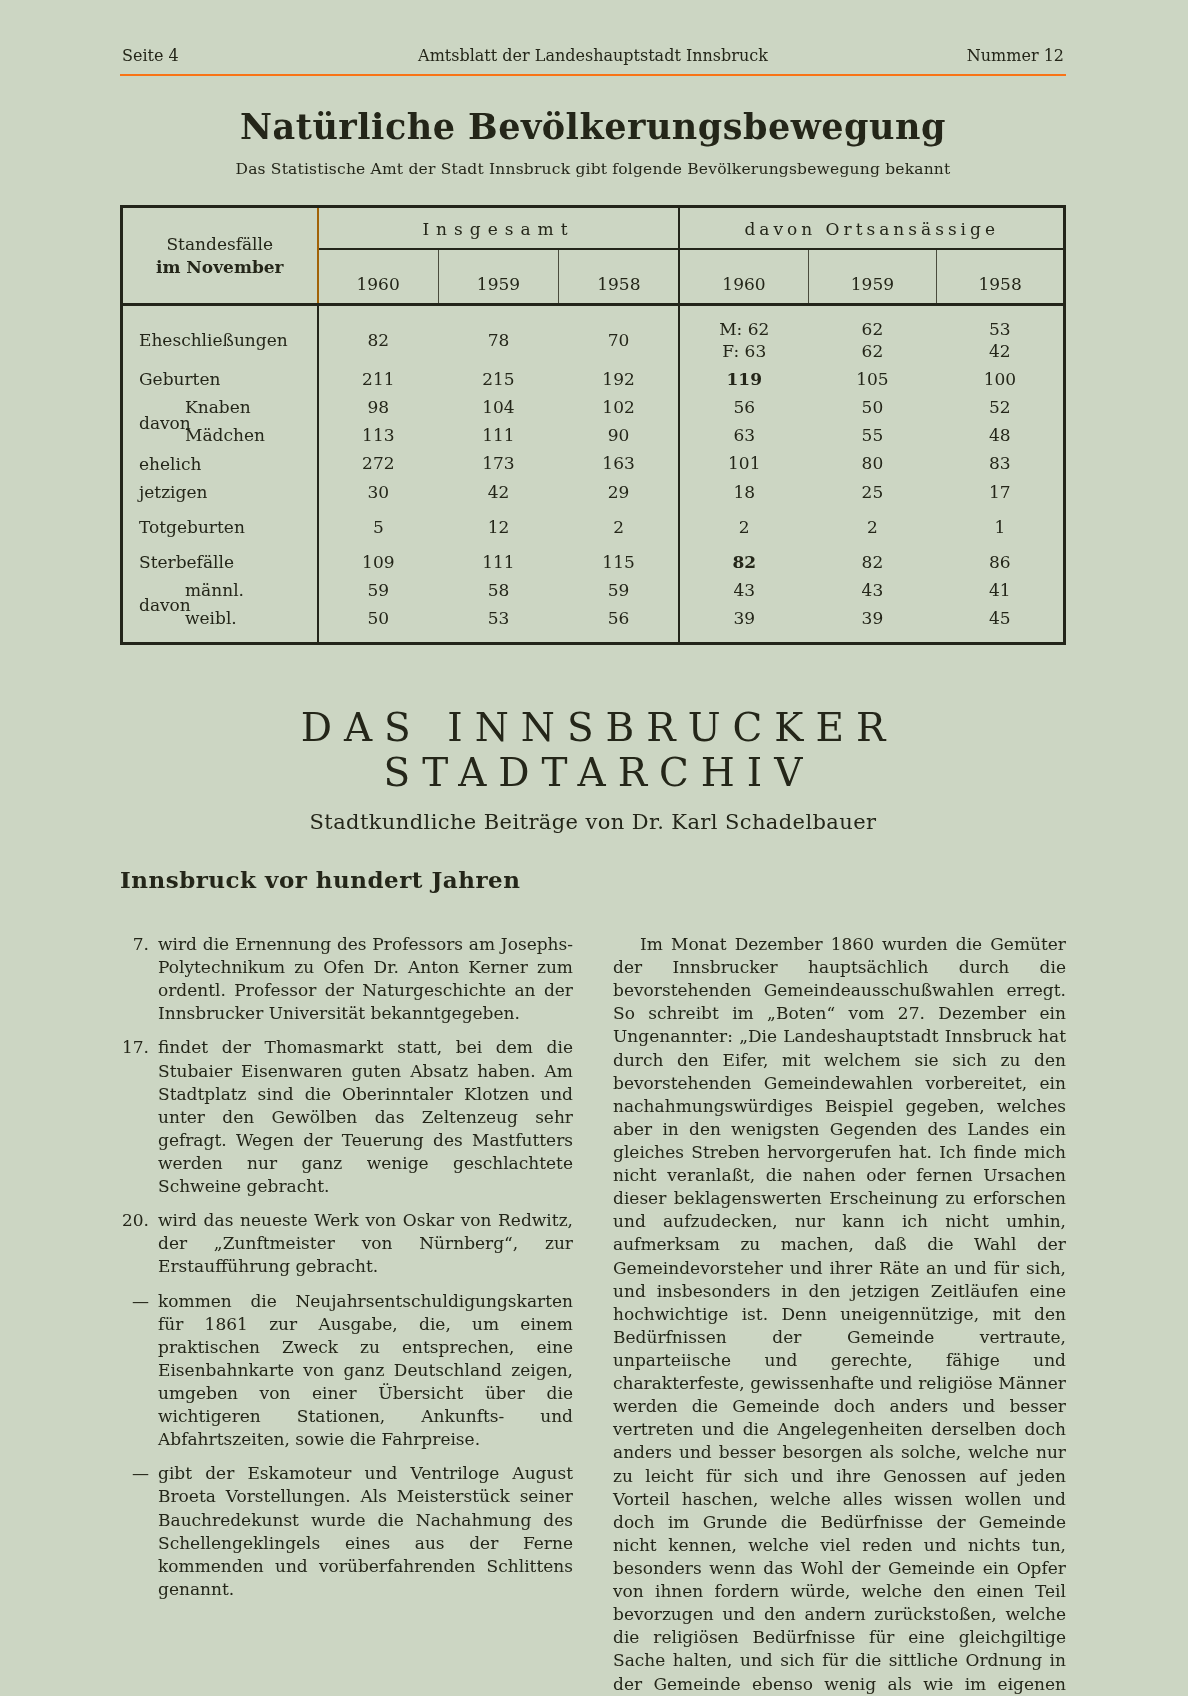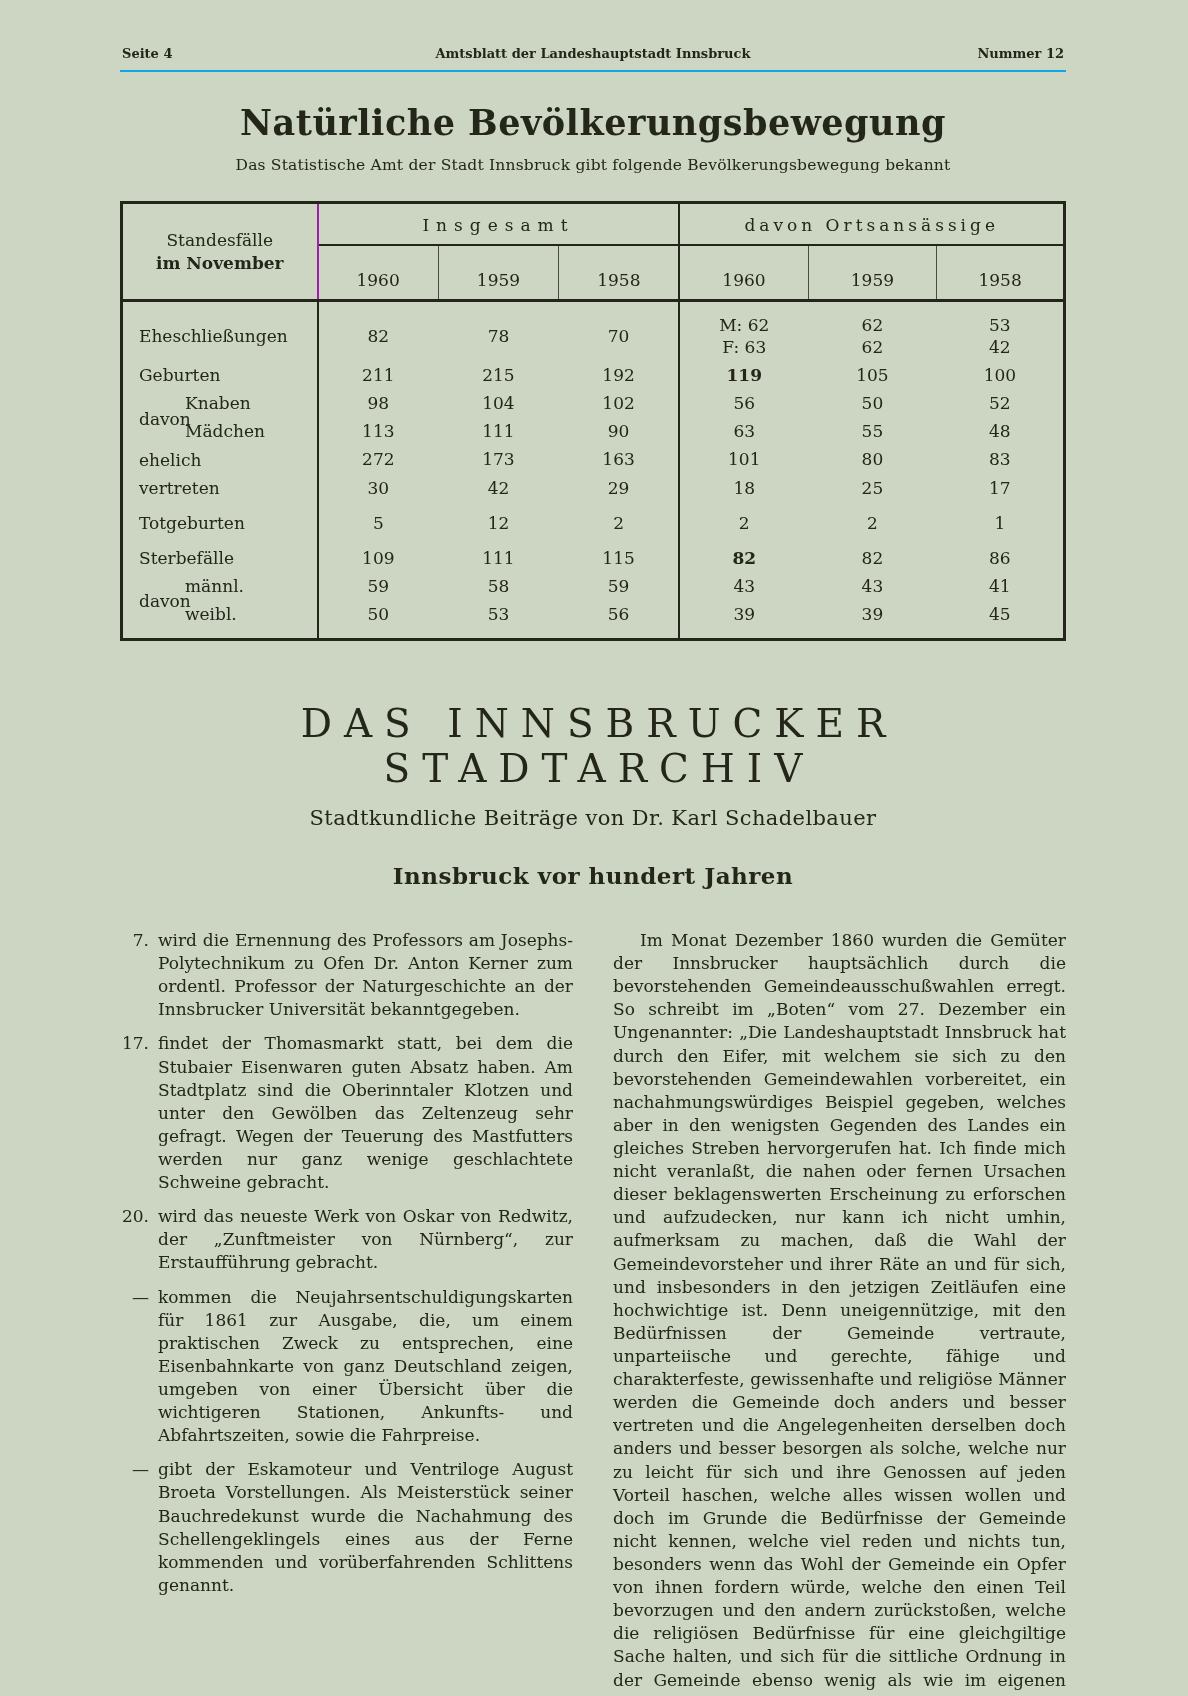--- a/index.html
+++ b/index.html
@@ -6,53 +6,53 @@
   body{background:#c6d0bd;}
   .page{
     width:1188px;min-height:1696px;box-sizing:border-box;
     background:#ccd6c3;color:#242619;
     font-family:"DejaVu Serif","Liberation Serif",serif;
     padding:46px 122px 60px 120px;position:relative;
   }
   
   .masthead{
     display:grid;grid-template-columns:1fr auto 1fr;align-items:baseline;
-    font-weight:bold;font-size:13px;padding:0 2px 9px 2px;
-    border-bottom:2px solid #0ea5e9;
+    font-weight:normal;font-size:16px;padding:0 2px 9px 2px;
+    border-bottom:2px solid #f97316;
   }
   .masthead .left{justify-self:start;}
   .masthead .center{justify-self:center;}
   .masthead .right{justify-self:end;}
   
   .art-title{text-align:center;font-size:35px;font-weight:bold;margin-top:30px;letter-spacing:0.5px;}
   .art-sub{text-align:center;font-size:15.5px;margin-top:13px;letter-spacing:0.2px;}
   
   .stats-table{width:100%;border-collapse:collapse;margin-top:27px;border:3px solid #23251a;font-size:17px;}
   .stats-table th{font-weight:normal;}
   .stats-table td,.stats-table th{vertical-align:middle;}
-  .th-label{text-align:center;line-height:1.3;border-right:2px solid #a21caf;border-bottom:3px solid #23251a;}
+  .th-label{text-align:center;line-height:1.3;border-right:2px solid #a16207;border-bottom:3px solid #23251a;}
   .th-label .l2{font-weight:bold;}
   .group-th{letter-spacing:7px;padding:11px 0 9px 0;border-bottom:2px solid #23251a;}
   .group-th.g2{border-left:2px solid #23251a;letter-spacing:4px;}
   .year-th{padding:24px 0 9px 0;border-bottom:3px solid #23251a;}
   .year-th.vthin{border-left:1px solid #4a4c3d;}
   .year-th.sep{border-left:2px solid #23251a;}
   .lbl{padding:3px 6px 3px 16px;text-align:left;position:relative;}
   .lbl.ind{padding-left:62px;}
   .davon{position:absolute;left:16px;bottom:-0.68em;z-index:2;}
   .val{text-align:center;white-space:pre-line;padding:3px 4px;line-height:1.3;}
   .val.sep{border-left:2px solid #23251a;}
   .b{font-weight:bold;margin-top:44px;}
   tr.first-row td{padding-top:12px;}
   tr.gap-top td{padding-top:10px;}
   tr.last-row td{padding-bottom:13px;}
   
   .archiv-title{text-align:center;font-size:39px;font-weight:400;letter-spacing:12px;margin-top:60px;padding-left:12px;}
   .archiv-sub{text-align:center;font-size:21px;margin-top:15px;letter-spacing:0.4px;}
-  .archiv-head{text-align:center;font-size:23px;font-weight:bold;margin-top:32px;letter-spacing:0.5px;}
+  .archiv-head{text-align:left;font-size:23px;font-weight:bold;margin-top:32px;letter-spacing:0.5px;}
   
   .columns{display:flex;gap:40px;margin-top:40px;font-size:17px;line-height:1.36;}
   .colL,.colR{flex:1;min-width:0;}
   .intro{font-weight:bold;margin:0 0 11px 0;}
   .entry{display:flex;margin-bottom:11px;}
   .marker{flex:0 0 38px;text-align:right;padding-right:9px;box-sizing:border-box;}
   .etext{flex:1;text-align:justify;}
   .colR p{margin:0;text-indent:27px;text-align:justify;}
 </style>
 </head>
@@ -142,21 +142,21 @@
       <tr>
         <td class="lbl">ehelich</td>
         <td class="val sep">272</td>
         <td class="val">173</td>
         <td class="val">163</td>
         <td class="val sep">101</td>
         <td class="val">80</td>
         <td class="val">83</td>
       </tr>
       <tr>
-        <td class="lbl">vertreten</td>
+        <td class="lbl">jetzigen</td>
         <td class="val sep">30</td>
         <td class="val">42</td>
         <td class="val">29</td>
         <td class="val sep">18</td>
         <td class="val">25</td>
         <td class="val">17</td>
       </tr>
       <tr class="gap-top">
         <td class="lbl">Totgeburten</td>
         <td class="val sep">5</td>

